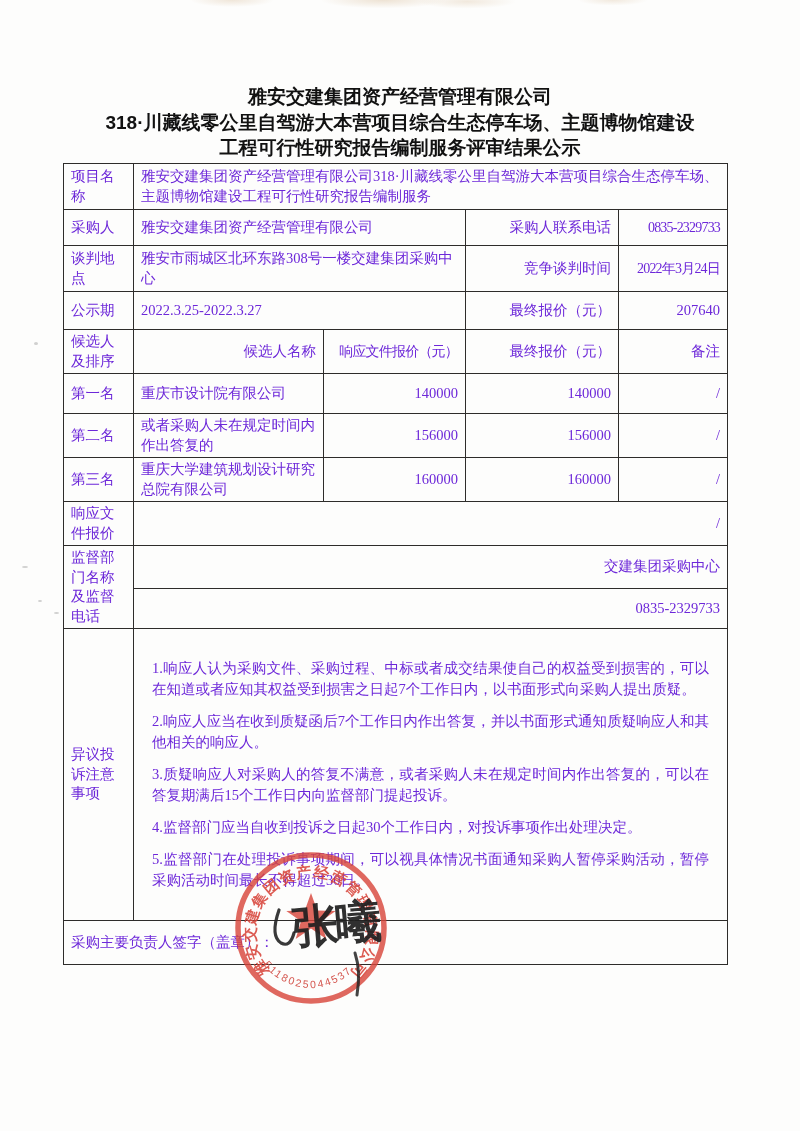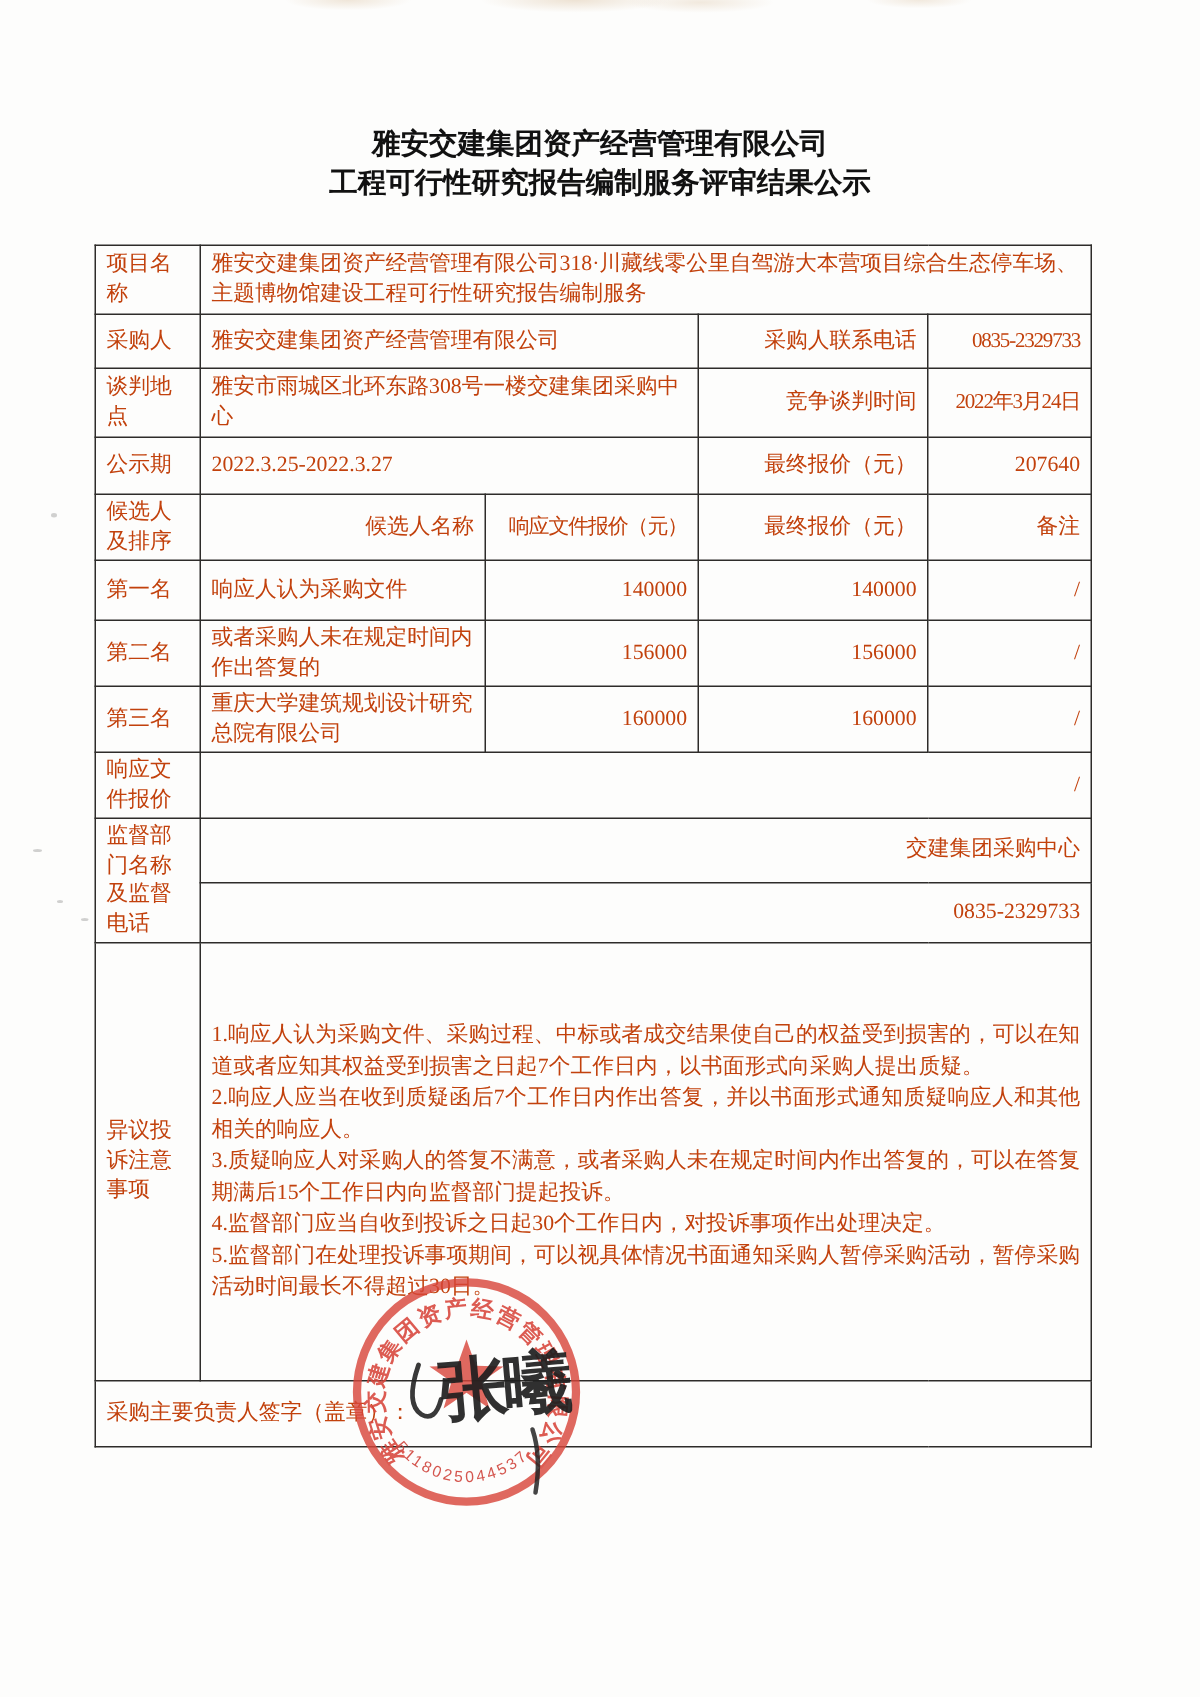--- a/index.html
+++ b/index.html
@@ -28,45 +28,46 @@
   table.doc{
     position:absolute;left:63px;top:163px;width:664px;
     border-collapse:collapse;table-layout:fixed;
     font-size:14.5px;
   }
   table.doc td{
     border:1.6px solid #2e2c2a;
     padding:2px 7px;
     line-height:19.5px;
     vertical-align:middle;
-    color:#c2410c;
+    color:#6d28d9;
     overflow:hidden;
   }
   td.c{text-align:right;}
   td.lbl{padding-left:6px;padding-right:4px;}
   td.tight{letter-spacing:-0.8px;font-size:14px;}
-  .objection-items div{margin:0;text-align:justify;line-height:21px;}
+  .objection-items div{margin:11px;text-align:justify;line-height:21px;}
   .sig-cell{position:relative;margin-left:45px;}
   
   .seal{position:absolute;left:231px;top:848px;pointer-events:none;}
   .autograph{position:absolute;left:235px;top:858px;pointer-events:none;}
 </style>
 </head>
 <body>
 
 <div class="page">
 
   <div class="smudge-top"></div>
   <div class="speck" style="left:22px;top:566px;width:6px;height:2px;"></div>
   <div class="speck" style="left:38px;top:600px;width:4px;height:2px;"></div>
   <div class="speck" style="left:54px;top:612px;width:5px;height:2px;"></div>
   <div class="speck" style="left:34px;top:342px;width:4px;height:3px;"></div>
 
   <div class="title">
     <div>雅安交建集团资产经营管理有限公司</div>
+    <div>318·川藏线零公里自驾游大本营项目综合生态停车场、主题博物馆建设</div>
     <div>工程可行性研究报告编制服务评审结果公示</div>
   </div>
 
   <table class="doc">
     <colgroup>
       <col style="width:70px">
         <col style="width:190px">
         <col style="width:142px">
       <col style="width:153px">
         <col style="width:109px">
@@ -96,21 +97,21 @@
       </tr>
       <tr style="height:40px">
         <td class="lbl">候选人及排序</td>
         <td class="c">候选人名称</td>
         <td class="c tight">响应文件报价（元）</td>
         <td class="c">最终报价（元）</td>
         <td class="c">备注</td>
       </tr>
       <tr style="height:40px">
         <td class="lbl">第一名</td>
-        <td>响应人认为采购文件</td>
+        <td>重庆市设计院有限公司</td>
         <td class="c">140000</td>
         <td class="c">140000</td>
         <td class="c">/</td>
       </tr>
       <tr style="height:44px">
         <td class="lbl">第二名</td>
         <td>或者采购人未在规定时间内作出答复的</td>
         <td class="c">156000</td>
         <td class="c">156000</td>
         <td class="c">/</td>

